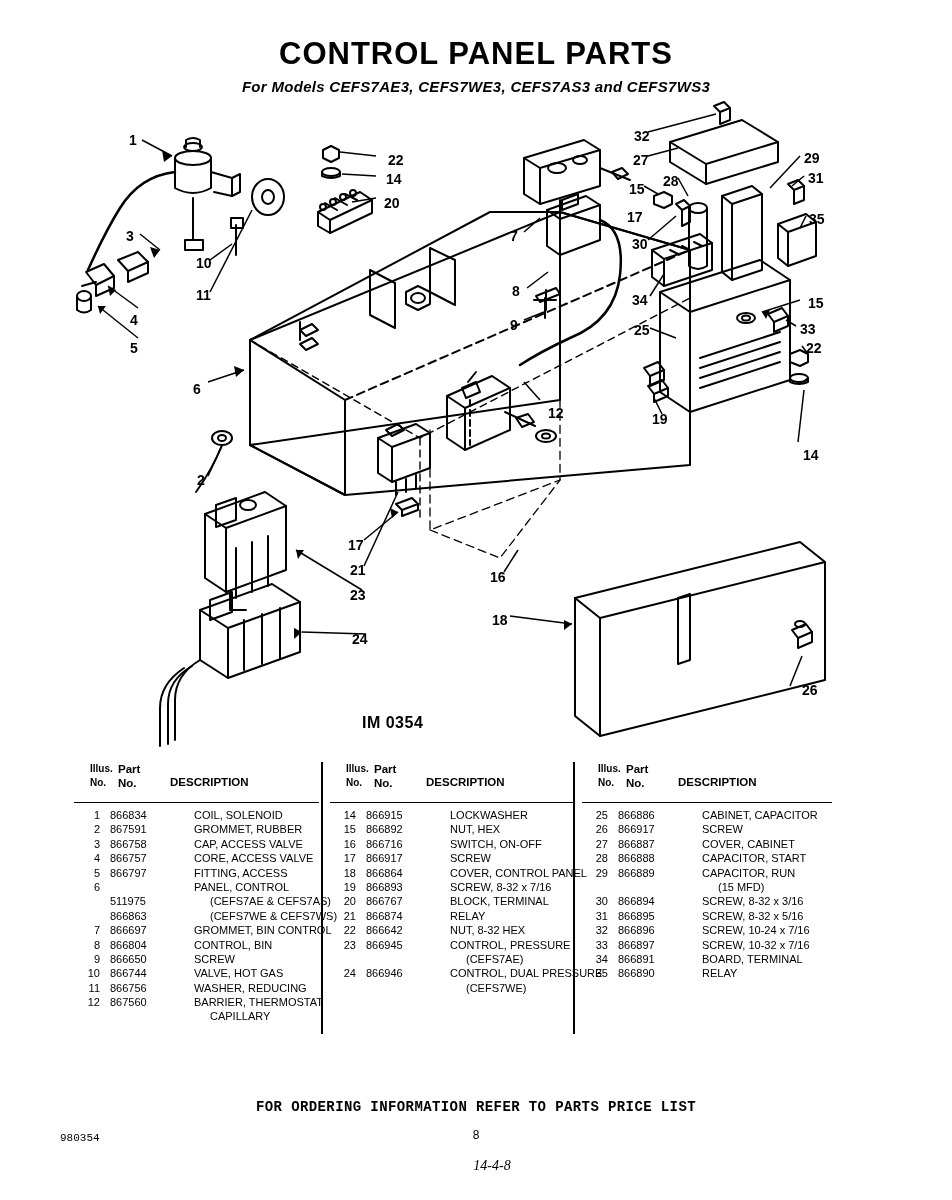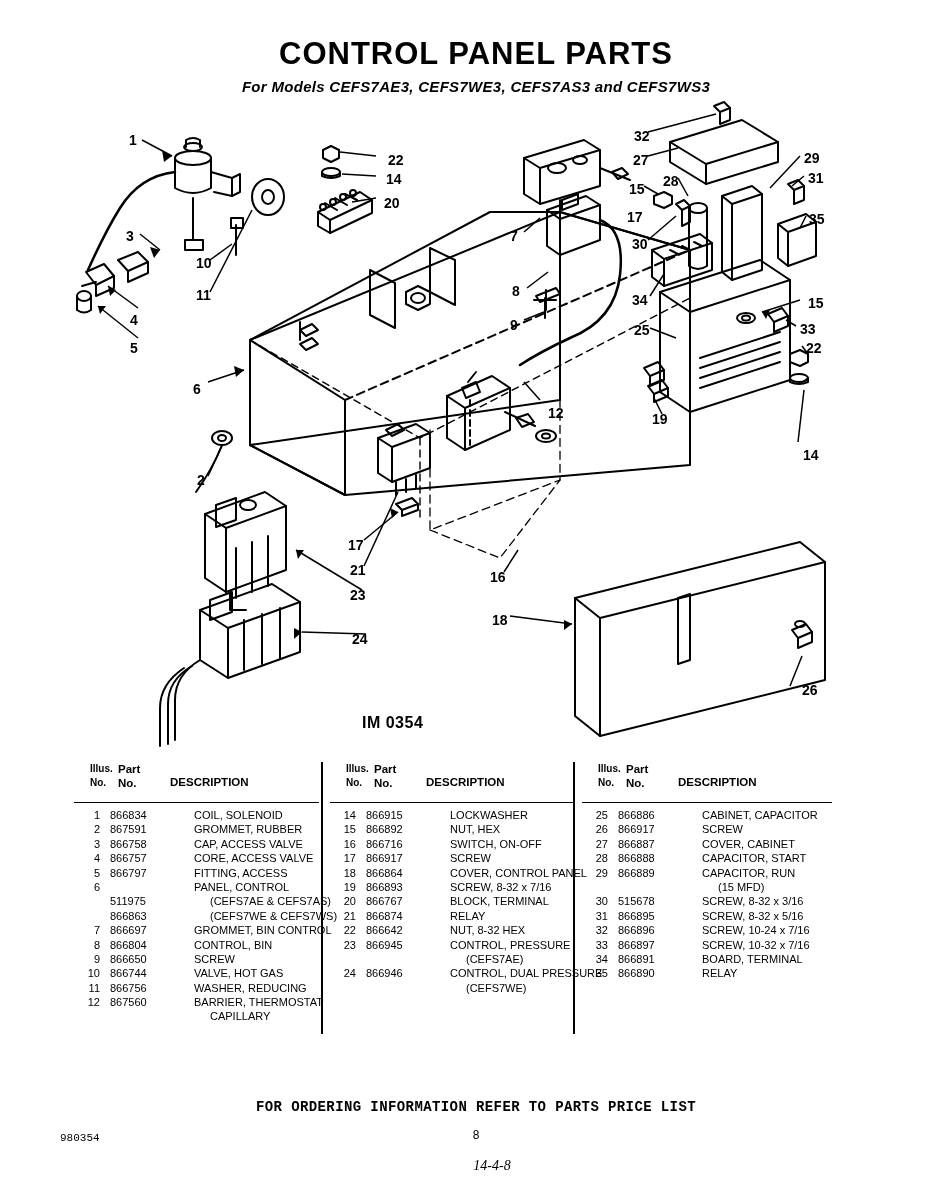--- a/index.html
+++ b/index.html
@@ -576,21 +576,21 @@
             <span class="pn">866889</span>
             <span class="ds">CAPACITOR, RUN</span>
           </div>
         <div class="row">
             <span class="no"></span>
             <span class="pn"></span>
             <span class="ds ind">(15 MFD)</span>
           </div>
         <div class="row">
             <span class="no">30</span>
-            <span class="pn">515678</span>
+            <span class="pn">866894</span>
             <span class="ds">SCREW, 8-32 x 3/16</span>
           </div>
         <div class="row">
             <span class="no">31</span>
             <span class="pn">866895</span>
             <span class="ds">SCREW, 8-32 x 5/16</span>
           </div>
         <div class="row">
             <span class="no">32</span>
             <span class="pn">866896</span>

